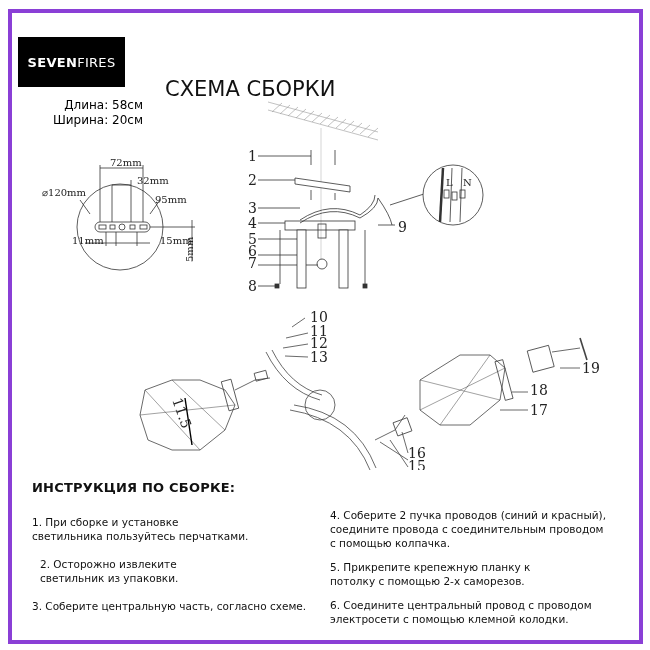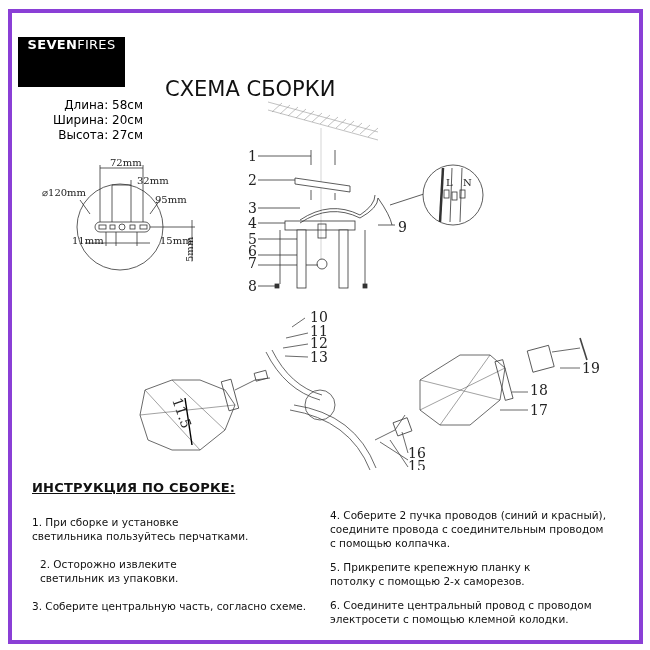--- a/index.html
+++ b/index.html
@@ -1,46 +1,45 @@
 <!DOCTYPE html>
 <html><head>
 <meta charset="utf-8">
 <style>
   html, body { margin:0; padding:0; background:#ffffff; }
   body { width:650px; height:650px; position:relative; overflow:hidden; font-family:"DejaVu Sans", sans-serif; color:#111; }
   .frame { position:absolute; left:8px; top:9px; width:627px; height:627px; border:4px solid #8a3fd6; background:#fff; }
-  .logo { position:absolute; left:10px; top:37px; width:107px; height:50px; background:#000; color:#fff; display:flex; align-items:flex-start; justify-content:center; font-size:13px; letter-spacing:0.3px; }
+  .logo { position:absolute; left:10px; top:37px; width:107px; height:50px; background:#000; color:#fff; display:flex; align-items:center; justify-content:center; font-size:13px; letter-spacing:0.3px; }
   .logo b { font-weight:bold; }
   .logo span { font-weight:normal; }
   .title { position:absolute; left:165px; top:30px; font-size:21px; line-height:30px; color:#111; font-family:"DejaVu Sans", sans-serif;margin-top:44px; }
   .dims { position:absolute; left:10px; top:92px; width:125px; text-align:right; font-size:12px; line-height:15px; color:#000000; }
   .drawing { position:absolute; left:0; top:0; }
   .dnum { font-family:"DejaVu Serif", serif; font-size:14px; fill:#222; }
   .dsmall { font-family:"DejaVu Serif", serif; font-size:10px; fill:#222; }
-  .instr-head { position:absolute; left:22px; top:477px; font-size:13px; font-weight:bold; color:#111; letter-spacing:0.2px;text-decoration:underline; }
+  .instr-head { position:absolute; left:22px; top:477px; font-size:13px; font-weight:bold; color:#111; letter-spacing:0.2px; }
   .step { position:absolute; font-size:10.5px; line-height:14px; color:#111; white-space:pre-line; }
 </style>
 </head>
 <body>
 
 <div class="frame"></div>
 
 <div class="logo" style="left:18px;top:37px;">
   <b>SEVEN</b>
     <span>FIRES</span>
 </div>
 
 <div class="title">
   <div>СХЕМА СБОРКИ</div>
 </div>
 
 <div class="dims" style="left:18px;top:98px;">
   <div>Длина: 58см</div>
   <div>Ширина: 20см</div>
-  <div>Высота: 27см</div>
 </div>
 
 <svg class="drawing" width="650" height="470" viewBox="0 0 650 470">
 
   <g stroke="#333" fill="none" stroke-width="0.8">
     <circle cx="120" cy="227" r="43"></circle>
     <rect x="95" y="222" width="55" height="10" rx="5"></rect>
     <rect x="99" y="225" width="7" height="4"></rect>
     <rect x="110" y="225" width="5" height="4"></rect>
     <circle cx="122" cy="227" r="3"></circle>

